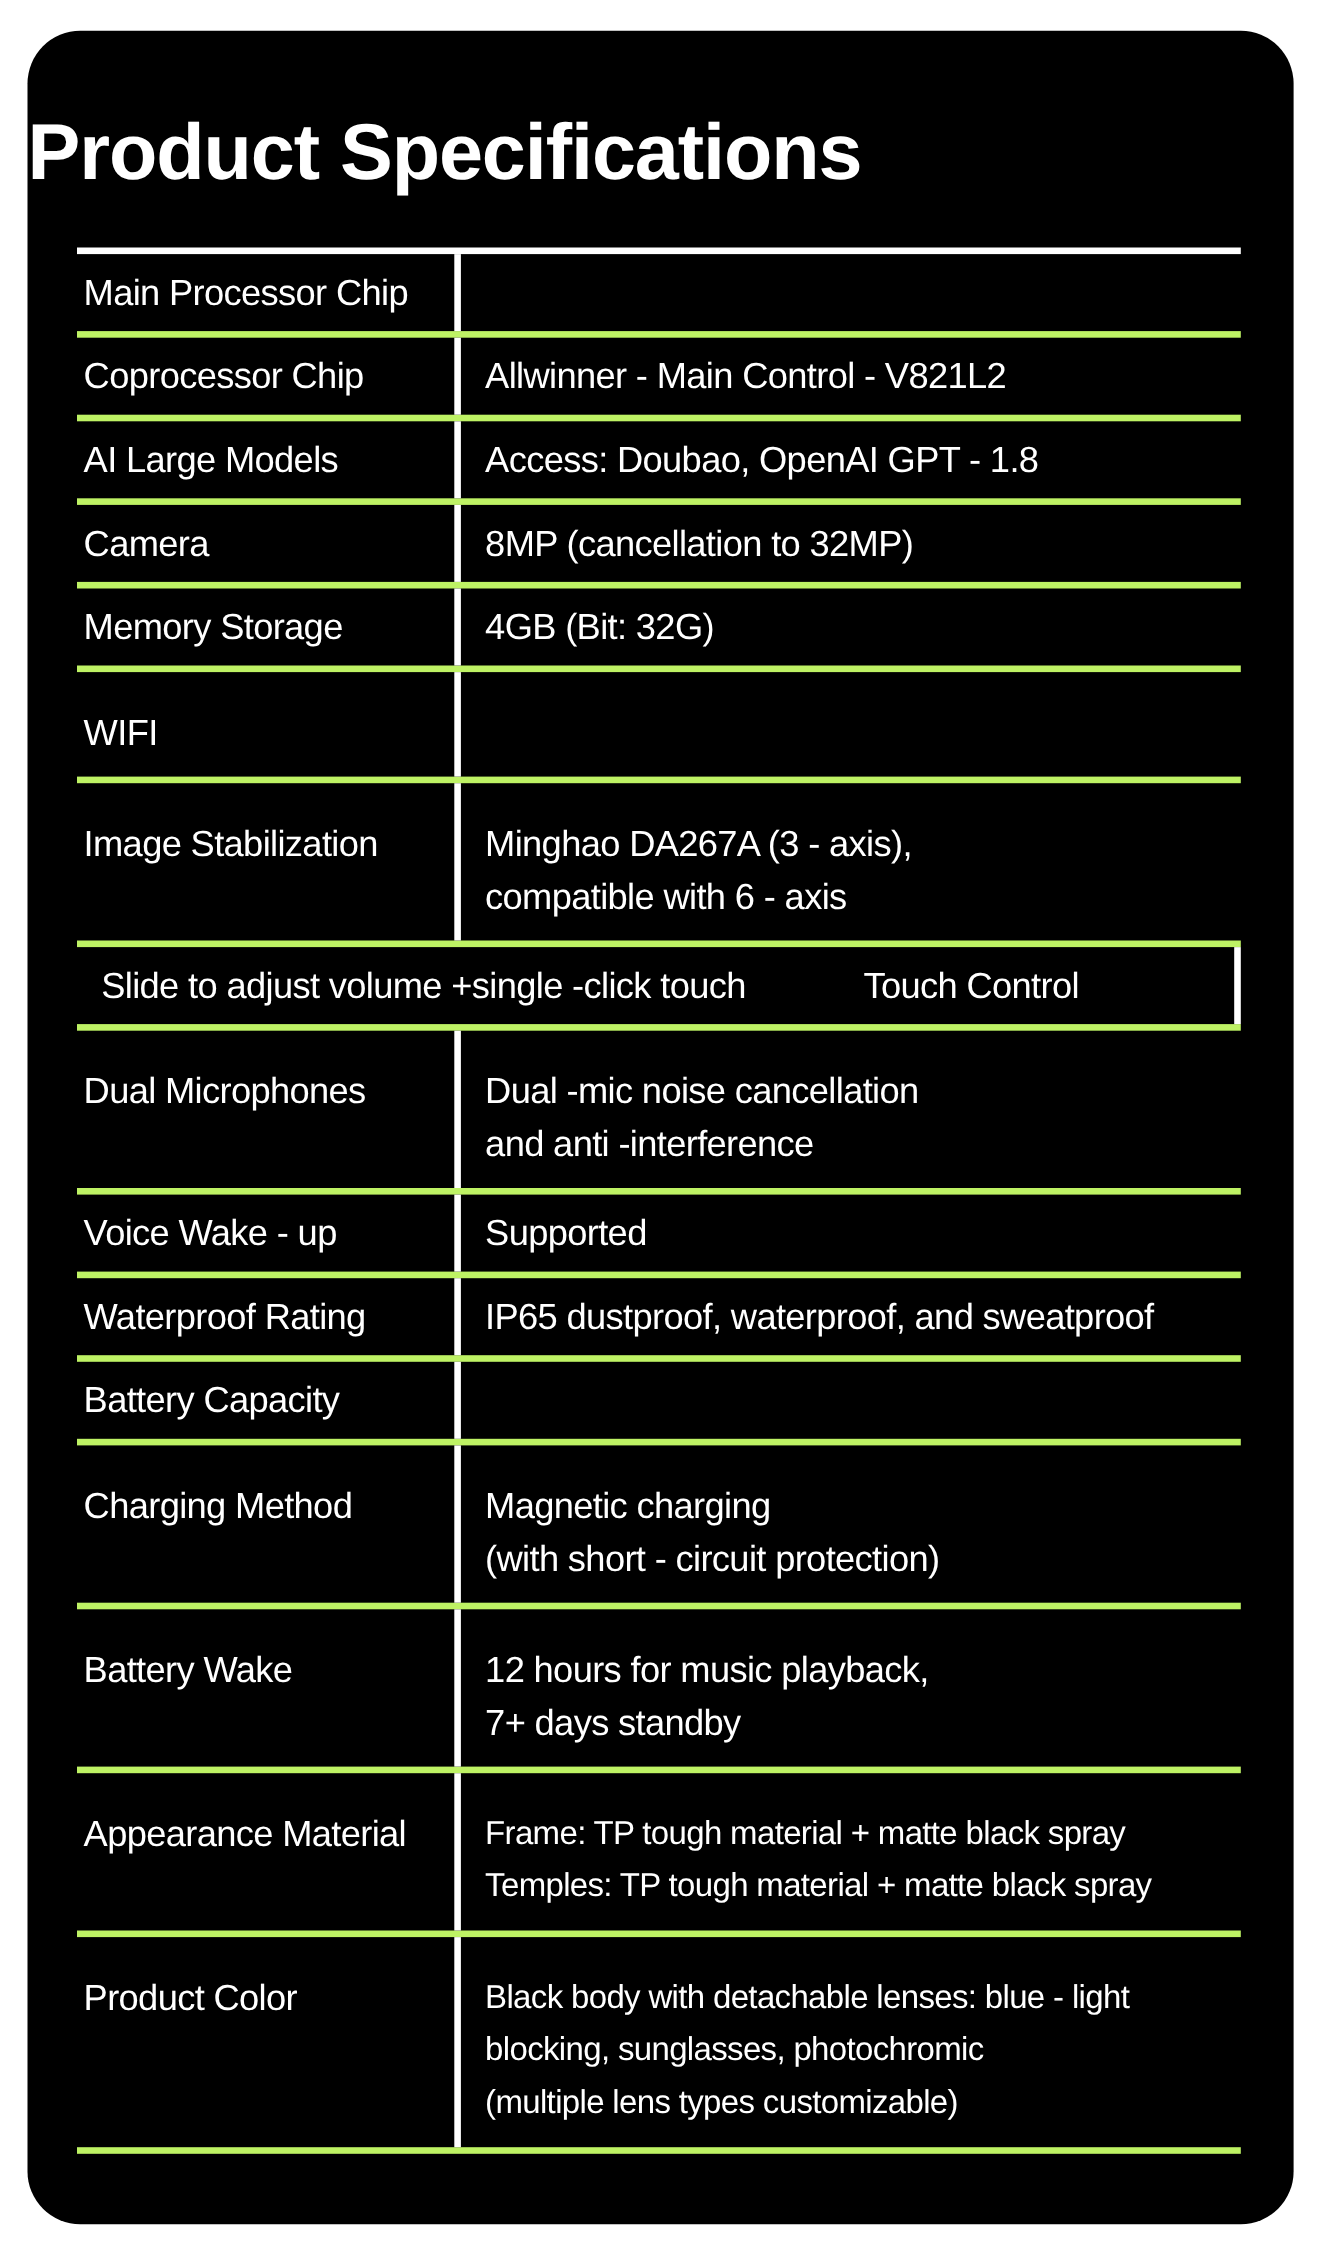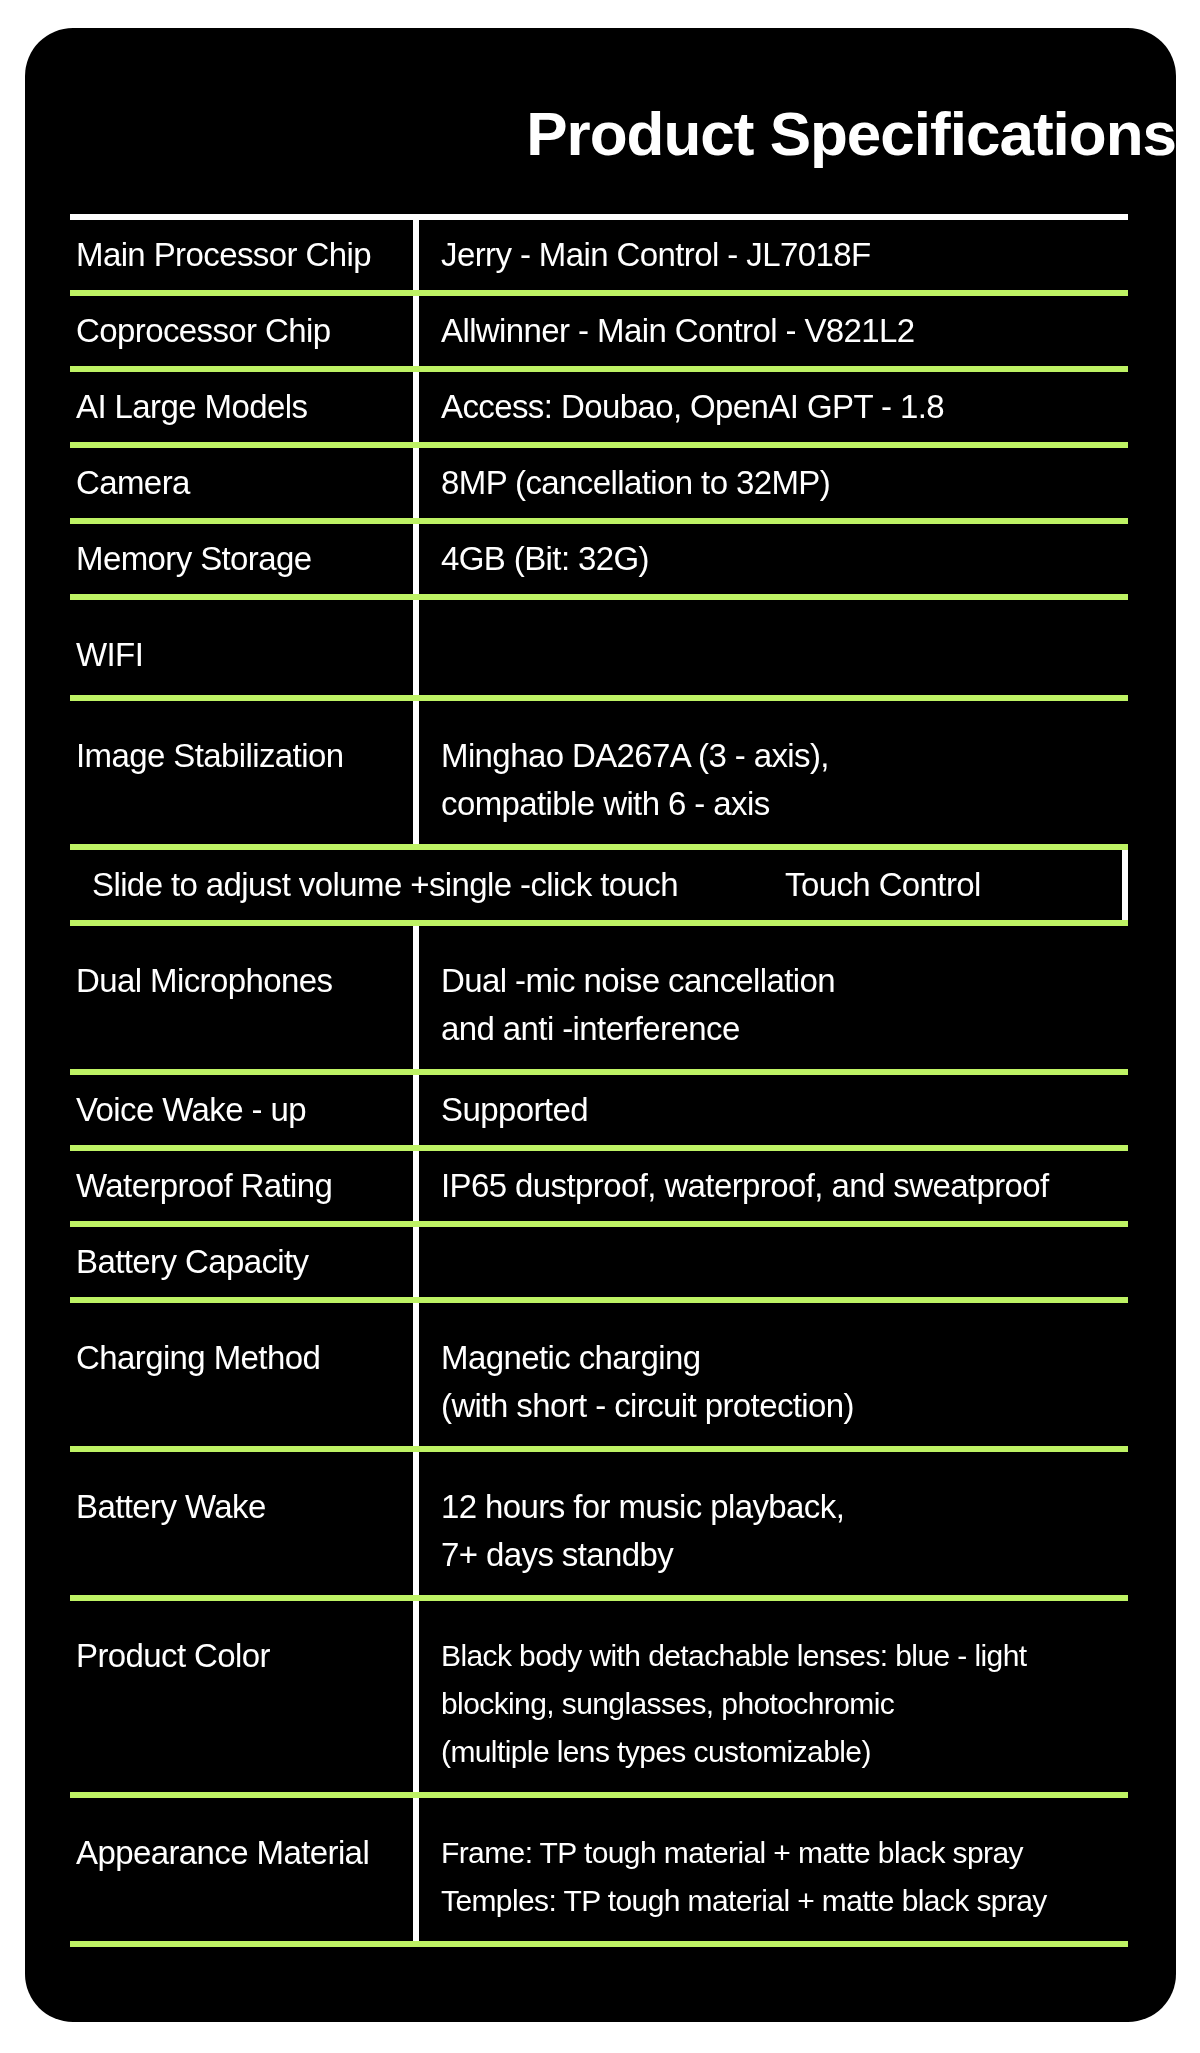--- a/index.html
+++ b/index.html
@@ -16,23 +16,23 @@
     top: 28px;
     width: 1151px;
     height: 1994px;
     background: #000000;
     border-radius: 48px;
     overflow: hidden;
   }
 
   .page-title {
     margin-top: 72px;
-    text-align: right;
+    text-align: left;
     color: #ffffff;
-    font-size: 62px;
+    font-size: 72px;
     font-weight: 800;
     letter-spacing: -1px;
     line-height: 1.1;
     white-space: nowrap;
   }
 
   .spec-table {
     margin: 46px 48px 0 45px;
     border-top: 6px solid #ffffff;
     color: #ffffff;
@@ -76,21 +76,20 @@
 <body>
 
 <div class="spec-card">
 
   <h1 class="page-title">Product Specifications</h1>
 
   <div class="spec-table">
 
     <div class="spec-row">
       <div class="spec-cell spec-label">Main Processor Chip</div>
-      <div class="spec-cell spec-value">Jerry - Main Control - JL7018F</div>
     </div>
 
     <div class="spec-row">
       <div class="spec-cell spec-label">Coprocessor Chip</div>
       <div class="spec-cell spec-value">Allwinner - Main Control - V821L2</div>
     </div>
 
     <div class="spec-row">
       <div class="spec-cell spec-label">AI Large Models</div>
       <div class="spec-cell spec-value">Access: Doubao, OpenAI GPT - 1.8</div>
@@ -147,26 +146,26 @@
 (with short - circuit protection)</div>
     </div>
 
     <div class="spec-row multi">
       <div class="spec-cell spec-label">Battery Wake</div>
       <div class="spec-cell spec-value">12 hours for music playback,
 7+ days standby</div>
     </div>
 
     <div class="spec-row multi">
+      <div class="spec-cell spec-label">Appearance Material</div>
+      <div class="spec-cell spec-value sm">Frame: TP tough material + matte black spray
+Temples: TP tough material + matte black spray</div>
+    </div>
+
+    <div class="spec-row multi">
       <div class="spec-cell spec-label">Product Color</div>
       <div class="spec-cell spec-value sm">Black body with detachable lenses: blue - light
 blocking, sunglasses, photochromic
 (multiple lens types customizable)</div>
     </div>
 
-    <div class="spec-row multi">
-      <div class="spec-cell spec-label">Appearance Material</div>
-      <div class="spec-cell spec-value sm">Frame: TP tough material + matte black spray
-Temples: TP tough material + matte black spray</div>
-    </div>
-
   </div>
 </div>
 
 </body></html>

